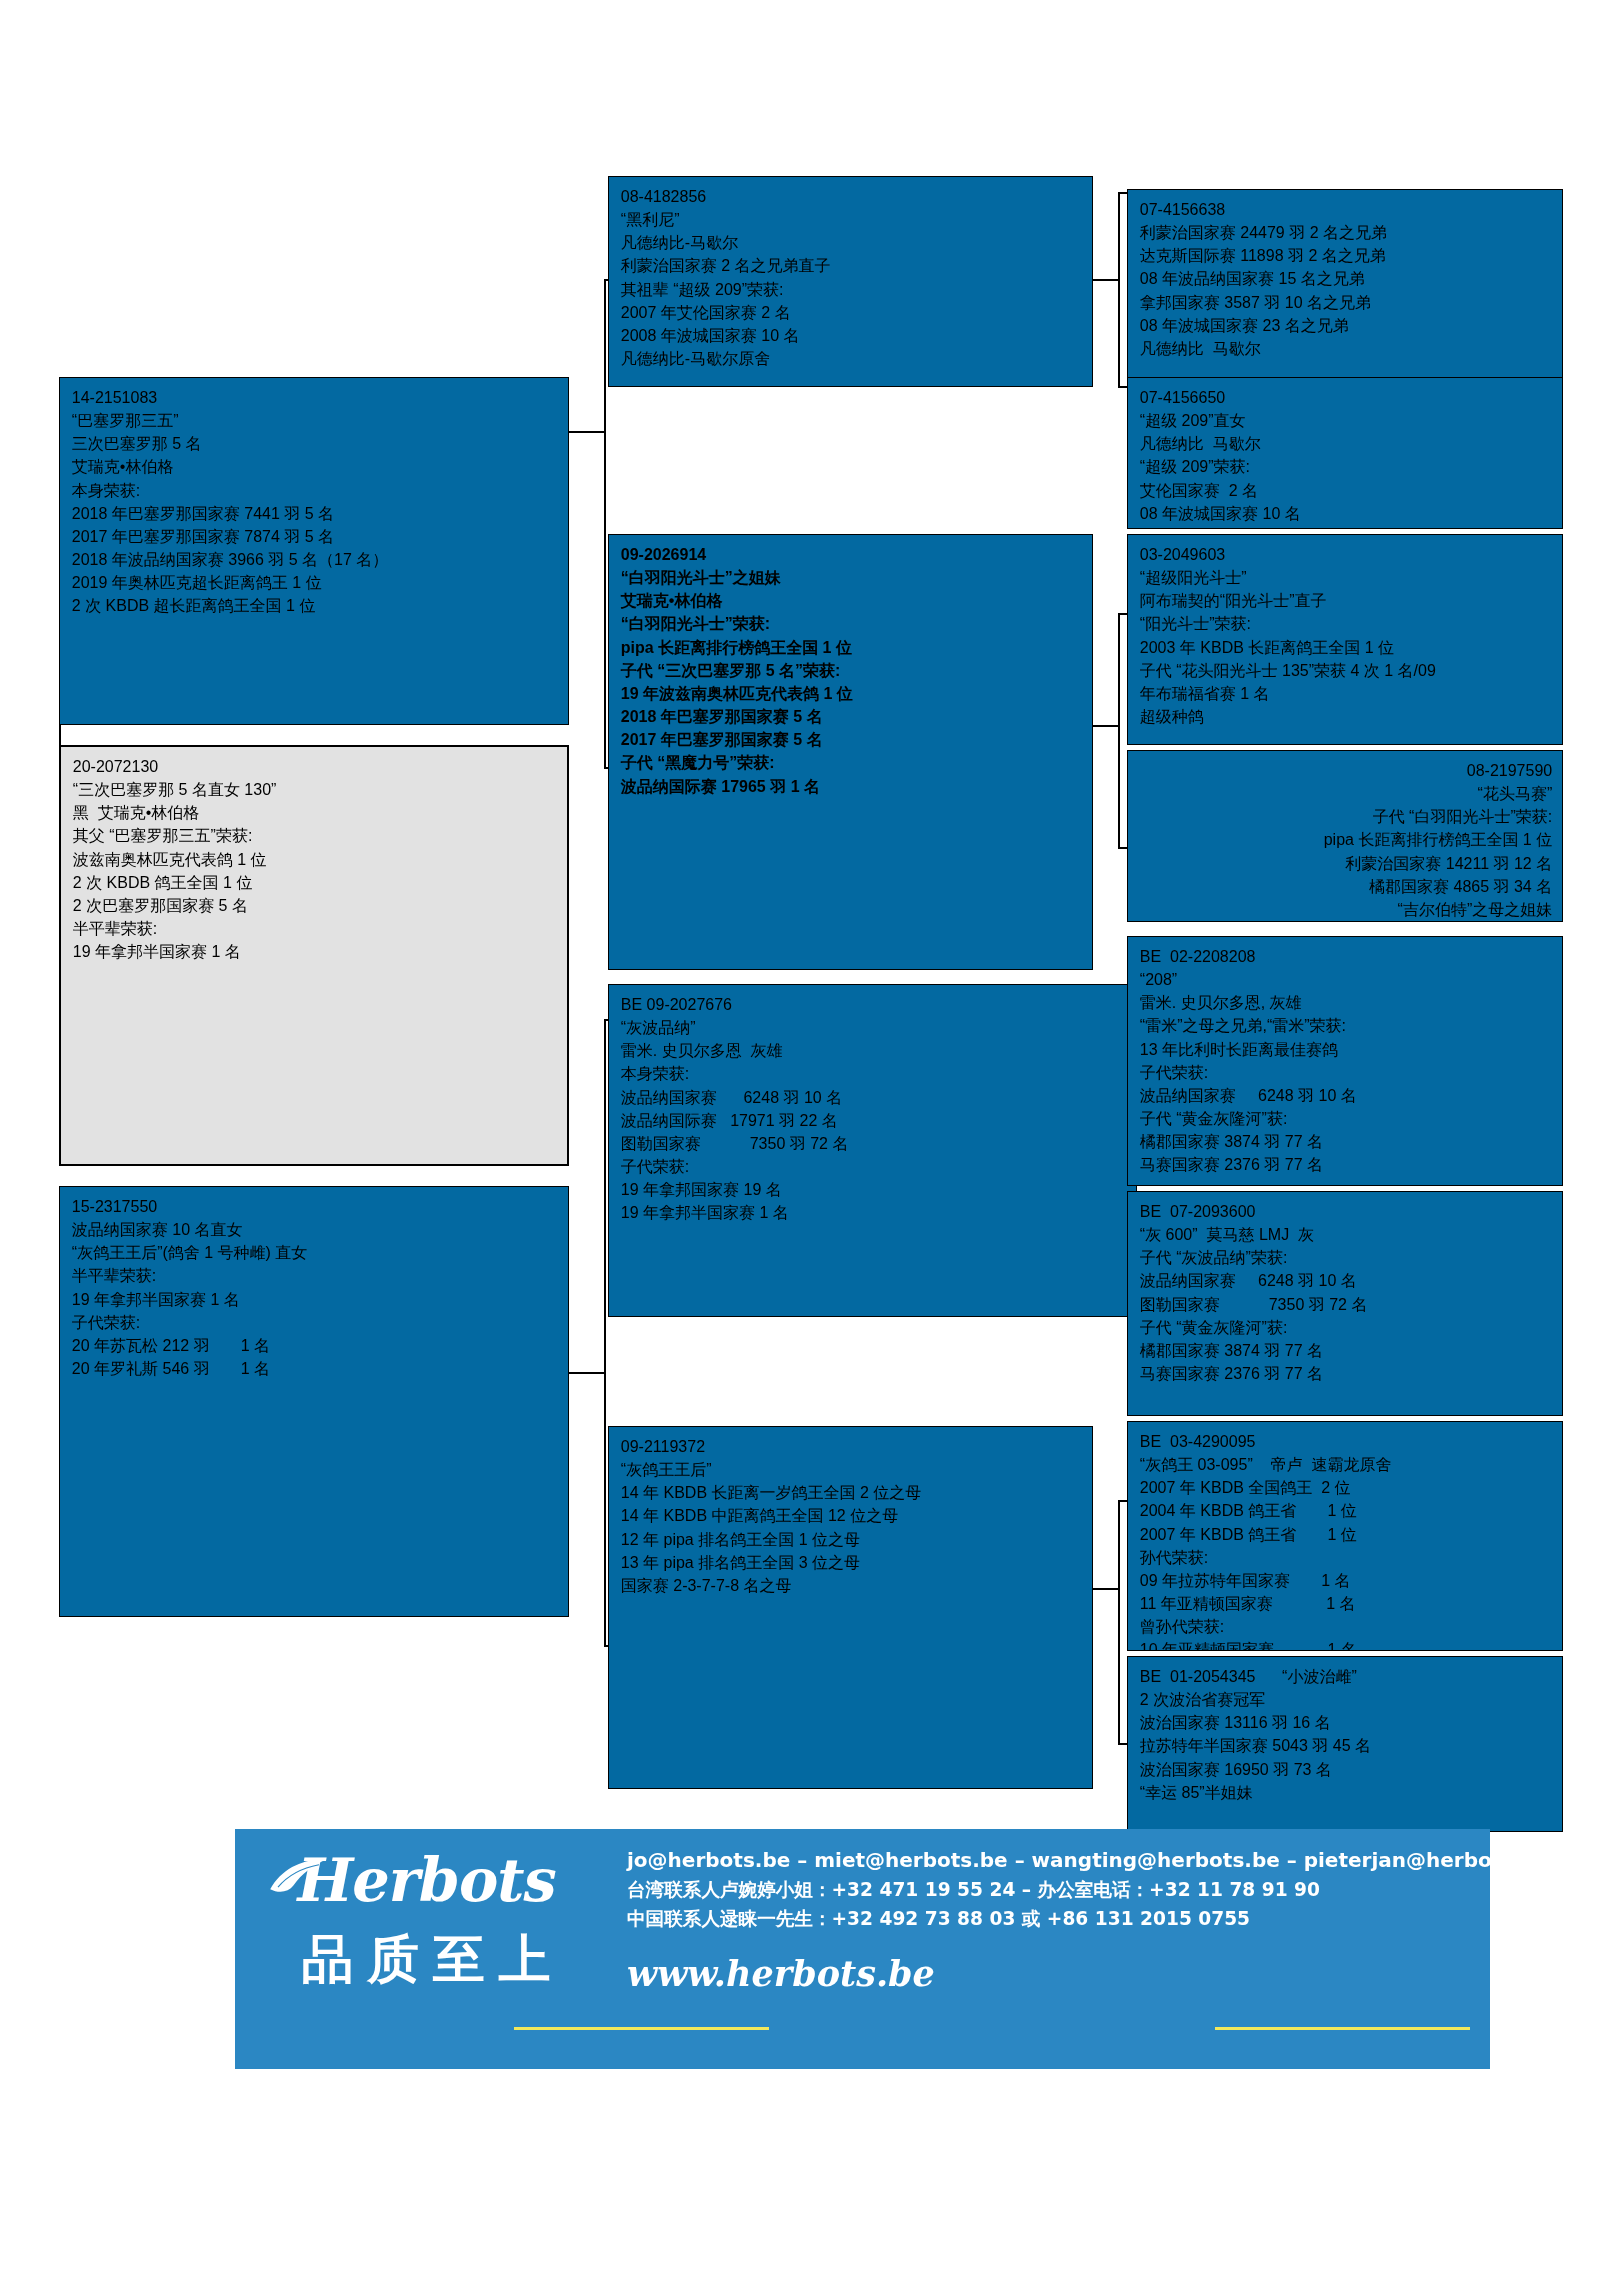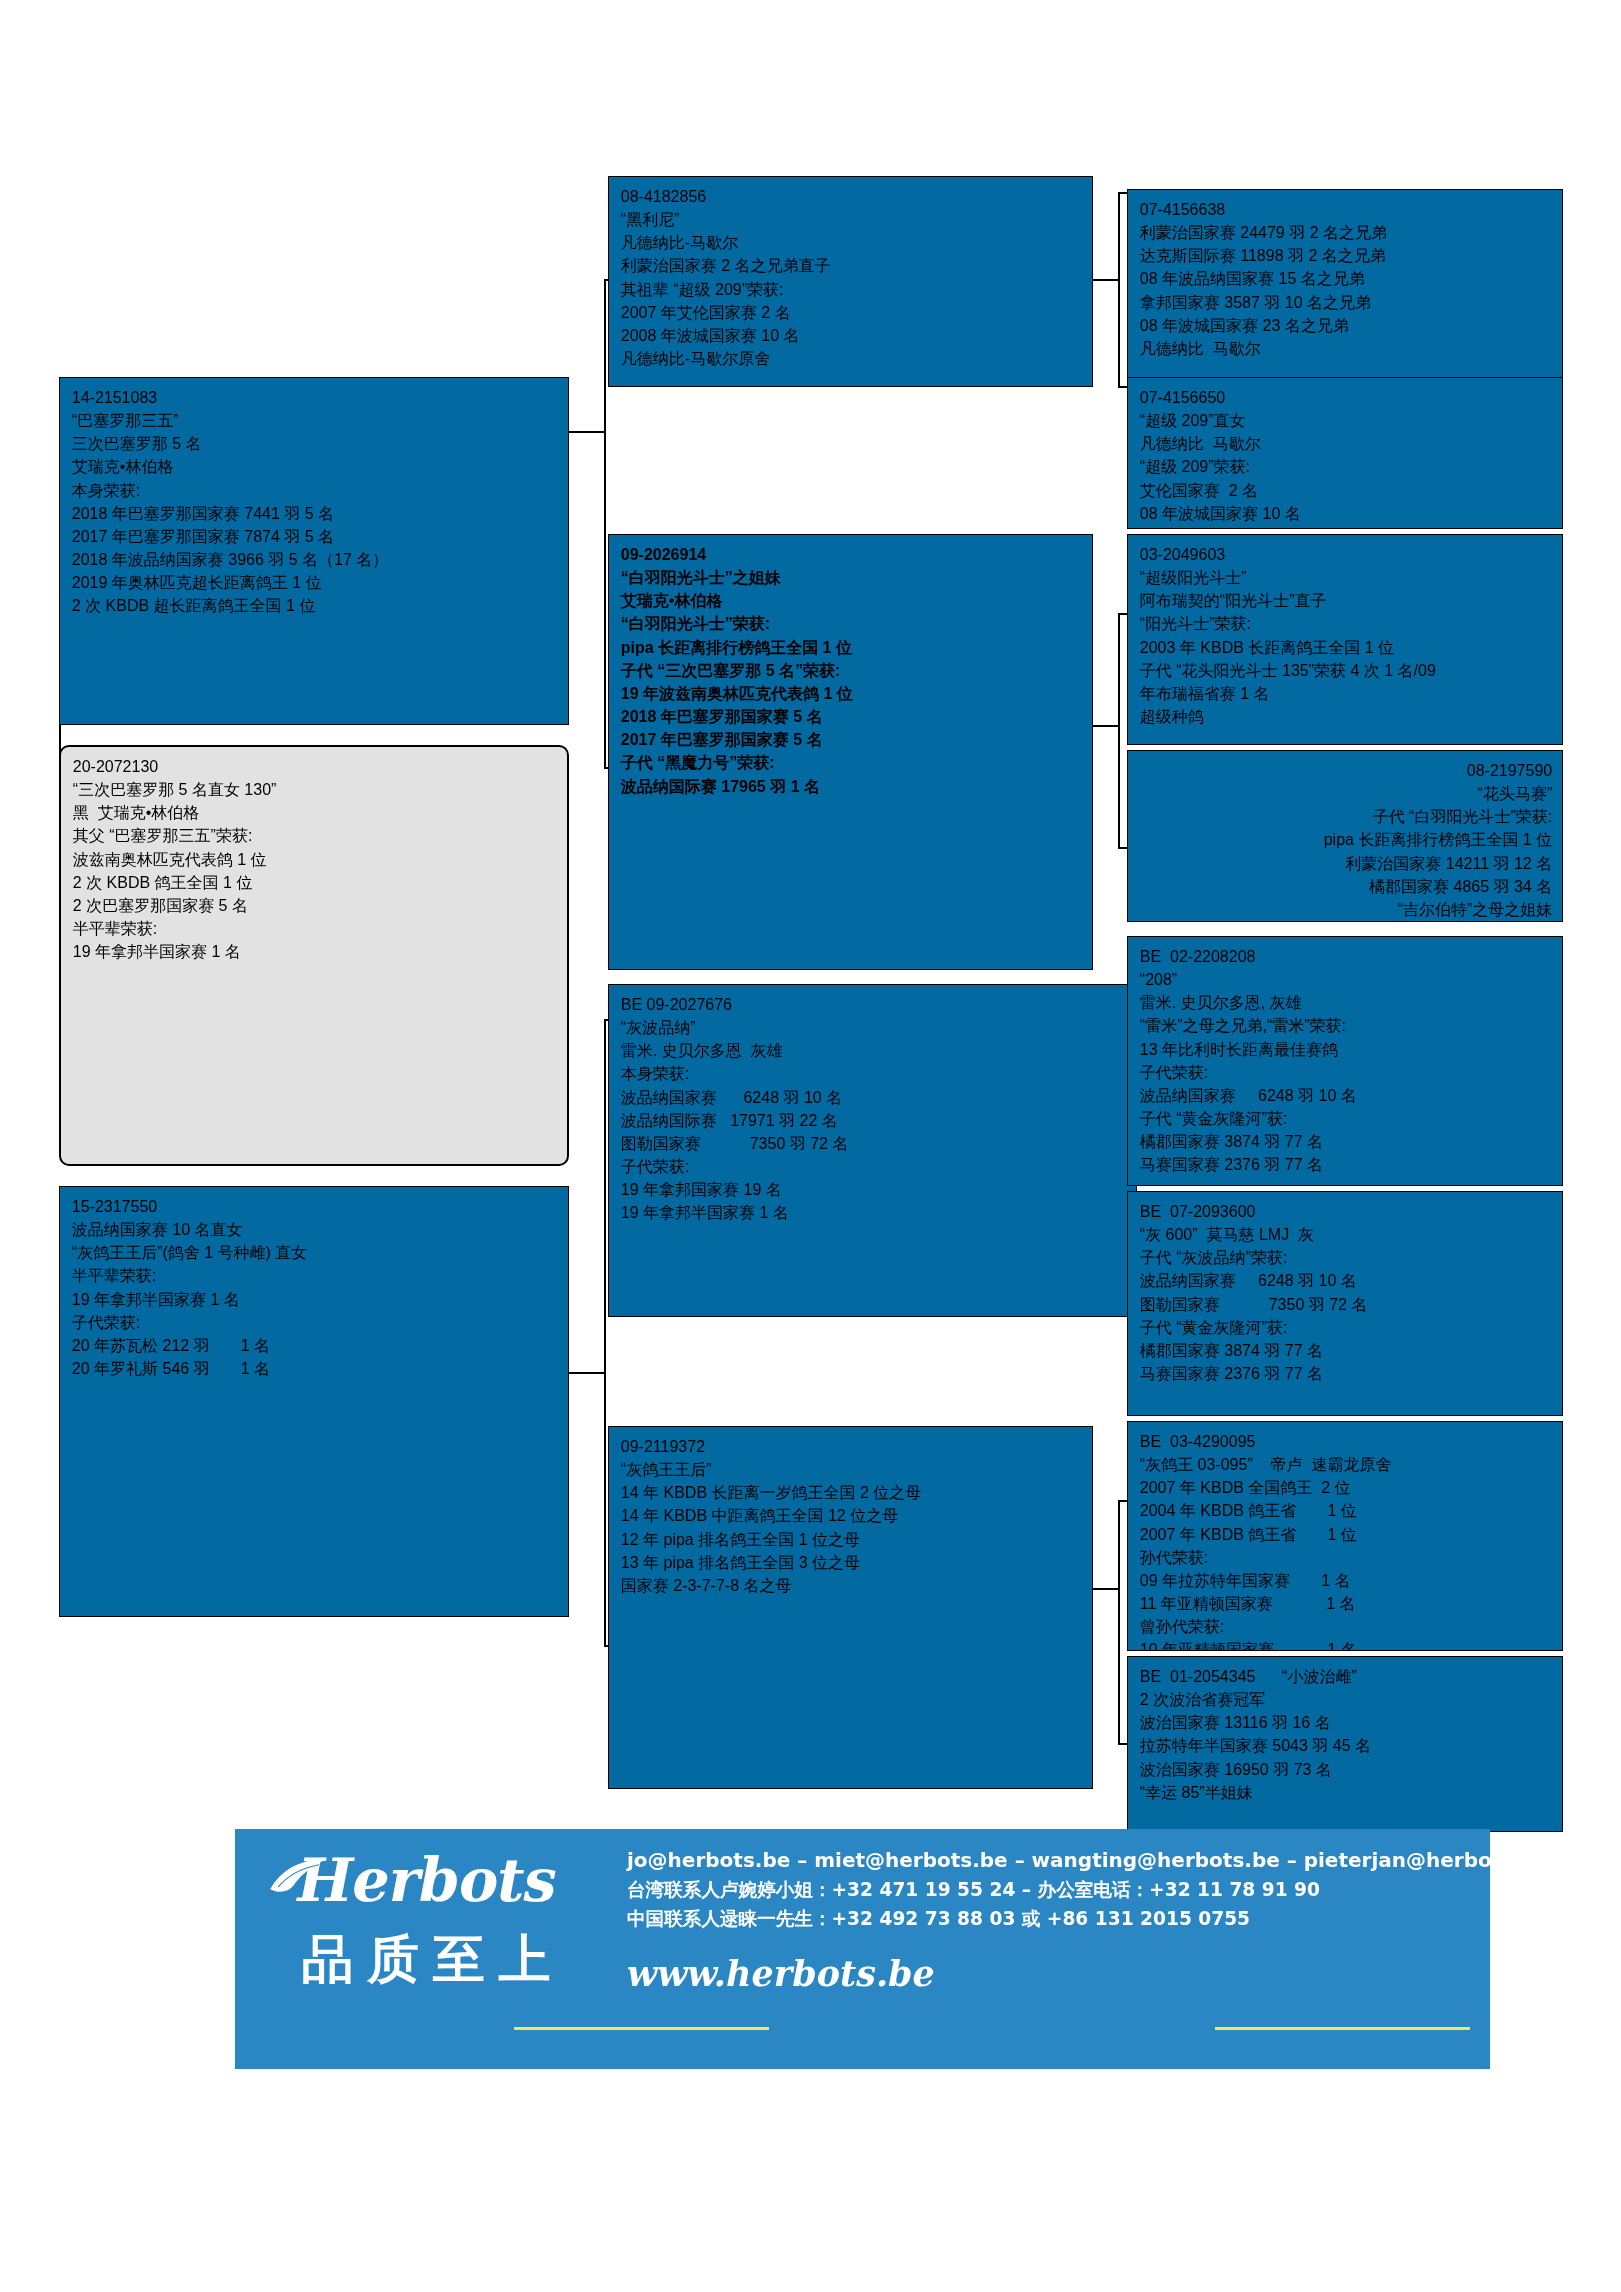--- a/index.html
+++ b/index.html
@@ -154,21 +154,21 @@
   <div class="conn hline" style="left:1091px; top:1088px; width:29px;"></div>
   <div class="conn vline" style="left:1118px; top:1000px; height:235px;"></div>
   <div class="conn hline" style="left:1118px; top:1000px; width:11.8px;"></div>
   <div class="conn hline" style="left:1118px; top:1233px; width:11.8px;"></div>
 
   <div class="conn hline" style="left:1091px; top:1588px; width:29px;"></div>
   <div class="conn vline" style="left:1118px; top:1500px; height:245px;"></div>
   <div class="conn hline" style="left:1118px; top:1500px; width:11.8px;"></div>
   <div class="conn hline" style="left:1118px; top:1743px; width:11.8px;"></div>
 
-  <div class="box highlight" style="left:59px; top:745px; width:510px; height:421px;border-radius:10px;">20-2072130
+  <div class="box highlight" style="left:59px; top:745px; width:510px; height:421px;">20-2072130
 “三次巴塞罗那 5 名直女 130”
 黑  艾瑞克•林伯格
 其父 “巴塞罗那三五”荣获:
 波兹南奥林匹克代表鸽 1 位
 2 次 KBDB 鸽王全国 1 位
 2 次巴塞罗那国家赛 5 名
 半平辈荣获:
 19 年拿邦半国家赛 1 名</div>
 
   <div class="box" style="left:59px; top:377px; width:510px; height:348px;">14-2151083

